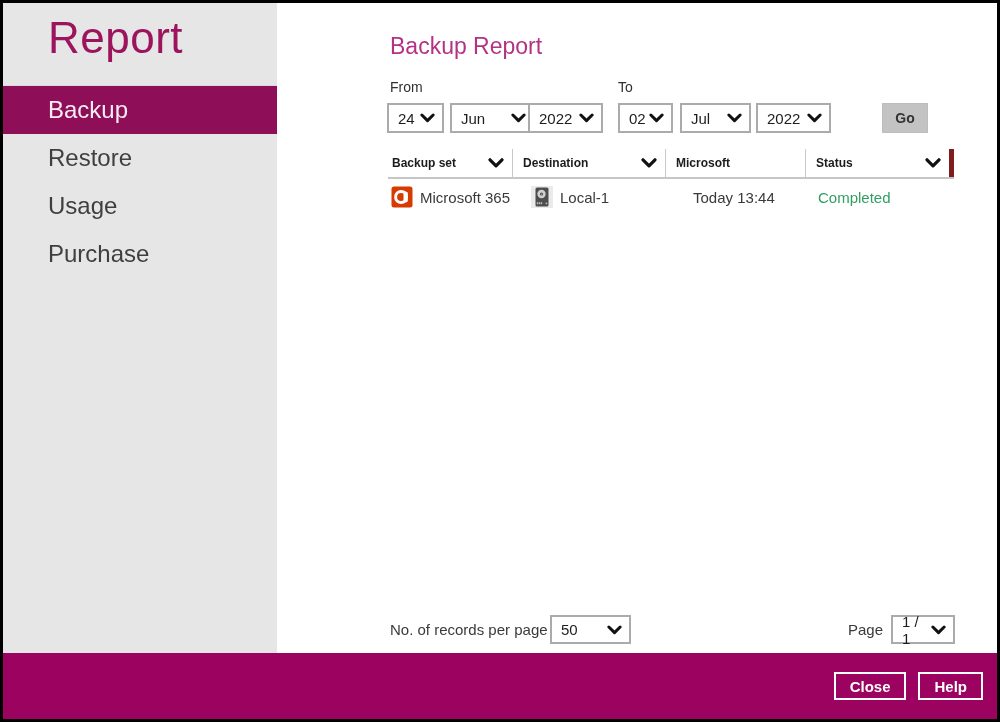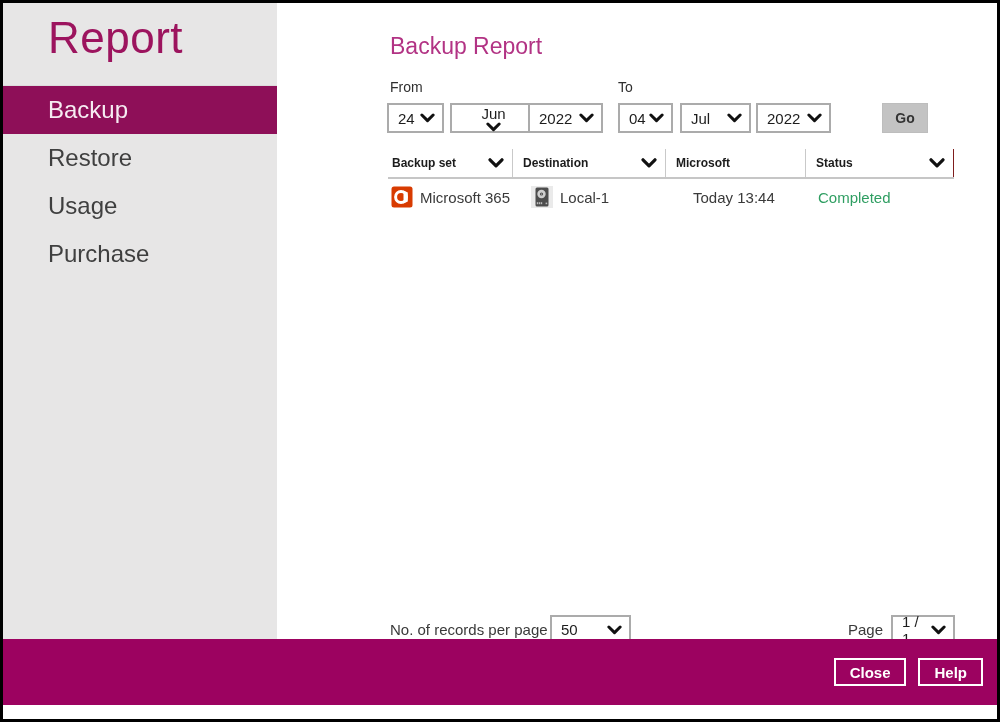--- a/index.html
+++ b/index.html
@@ -66,21 +66,21 @@
     display:flex; align-items:center;
     padding:0 7px 0 9px;
     font-size:15px; color:#1d1d1d;
     cursor:pointer;
   }
   .sel .val { flex:1 1 auto; }
   .chev { width:15px; height:10px; flex:0 0 auto; }
 
   .sel-row { top:100px; }
   .sel-from-day   { left:50px;  width:57px; }
-  .sel-from-month { left:113px; width:85px;flex-direction:column; }
+  .sel-from-month { left:113px; width:85px; }
   .sel-from-year  { left:191px; width:75px; }
   .sel-to-day     { left:281px; width:55px; }
   .sel-to-month   { left:343px; width:71px; }
   .sel-to-year    { left:419px; width:75px; }
 
   .go-btn {
     position:absolute; left:509px; top:100px;
     width:46px; height:30px;
     background:#c3c3c3; border:1px solid #bdbdbd;
     font-size:14px; font-weight:600; color:#333;
@@ -132,21 +132,21 @@
     font-size:15px; color:#3a3a3a;
     line-height:29px;
   }
   .lbl-records { left:53px; }
   .lbl-page    { left:511px; }
   .sel-records { left:213px; top:612px; width:81px; height:29px; }
   .sel-page    { left:554px; top:612px; width:64px; height:29px; }
 
   
   .footer {
-    position:absolute; left:0; bottom:14px;
+    position:absolute; left:0; bottom:0;
     width:994px; height:66px;
     background:#9c0260;
     display:flex; align-items:center; justify-content:flex-end;
     gap:12px; padding-right:14px;
   }
   .footer-btn {
     min-width:62px; height:28px;
     padding:0 14px;
     background:transparent;
     border:2px solid #ffffff;
@@ -198,21 +198,21 @@
         </svg>
     </div>
     <div class="sel sel-row sel-from-year">
       <span class="val">2022</span>
       <svg class="chev" viewBox="0 0 16 10">
           <path d="M2 1.8 L8 7.8 L14 1.8" fill="none" stroke="#111" stroke-width="3.2" stroke-linecap="round" stroke-linejoin="round"></path>
         </svg>
     </div>
 
     <div class="sel sel-row sel-to-day">
-      <span class="val">04</span>
+      <span class="val">02</span>
       <svg class="chev" viewBox="0 0 16 10">
           <path d="M2 1.8 L8 7.8 L14 1.8" fill="none" stroke="#111" stroke-width="3.2" stroke-linecap="round" stroke-linejoin="round"></path>
         </svg>
     </div>
     <div class="sel sel-row sel-to-month">
       <span class="val">Jul</span>
       <svg class="chev" viewBox="0 0 16 10">
           <path d="M2 1.8 L8 7.8 L14 1.8" fill="none" stroke="#111" stroke-width="3.2" stroke-linecap="round" stroke-linejoin="round"></path>
         </svg>
     </div>
@@ -234,21 +234,21 @@
       </div>
       <div class="th">
         <span class="th-label">Destination</span>
         <svg class="chev" viewBox="0 0 16 10">
             <path d="M2 1.8 L8 7.8 L14 1.8" fill="none" stroke="#111" stroke-width="3.2" stroke-linecap="round" stroke-linejoin="round"></path>
           </svg>
       </div>
       <div class="th">
         <span class="th-label">Microsoft</span>
       </div>
-      <div class="th" style="border-right:1px solid #7f1d1d;">
+      <div class="th" style="border-right:5px solid #7f1d1d;">
         <span class="th-label">Status</span>
         <svg class="chev" viewBox="0 0 16 10">
             <path d="M2 1.8 L8 7.8 L14 1.8" fill="none" stroke="#111" stroke-width="3.2" stroke-linecap="round" stroke-linejoin="round"></path>
           </svg>
       </div>
     </div>
 
     <div class="table-row">
       <div class="td td-backupset">
         <svg class="cell-icon" viewBox="0 0 22 22">

